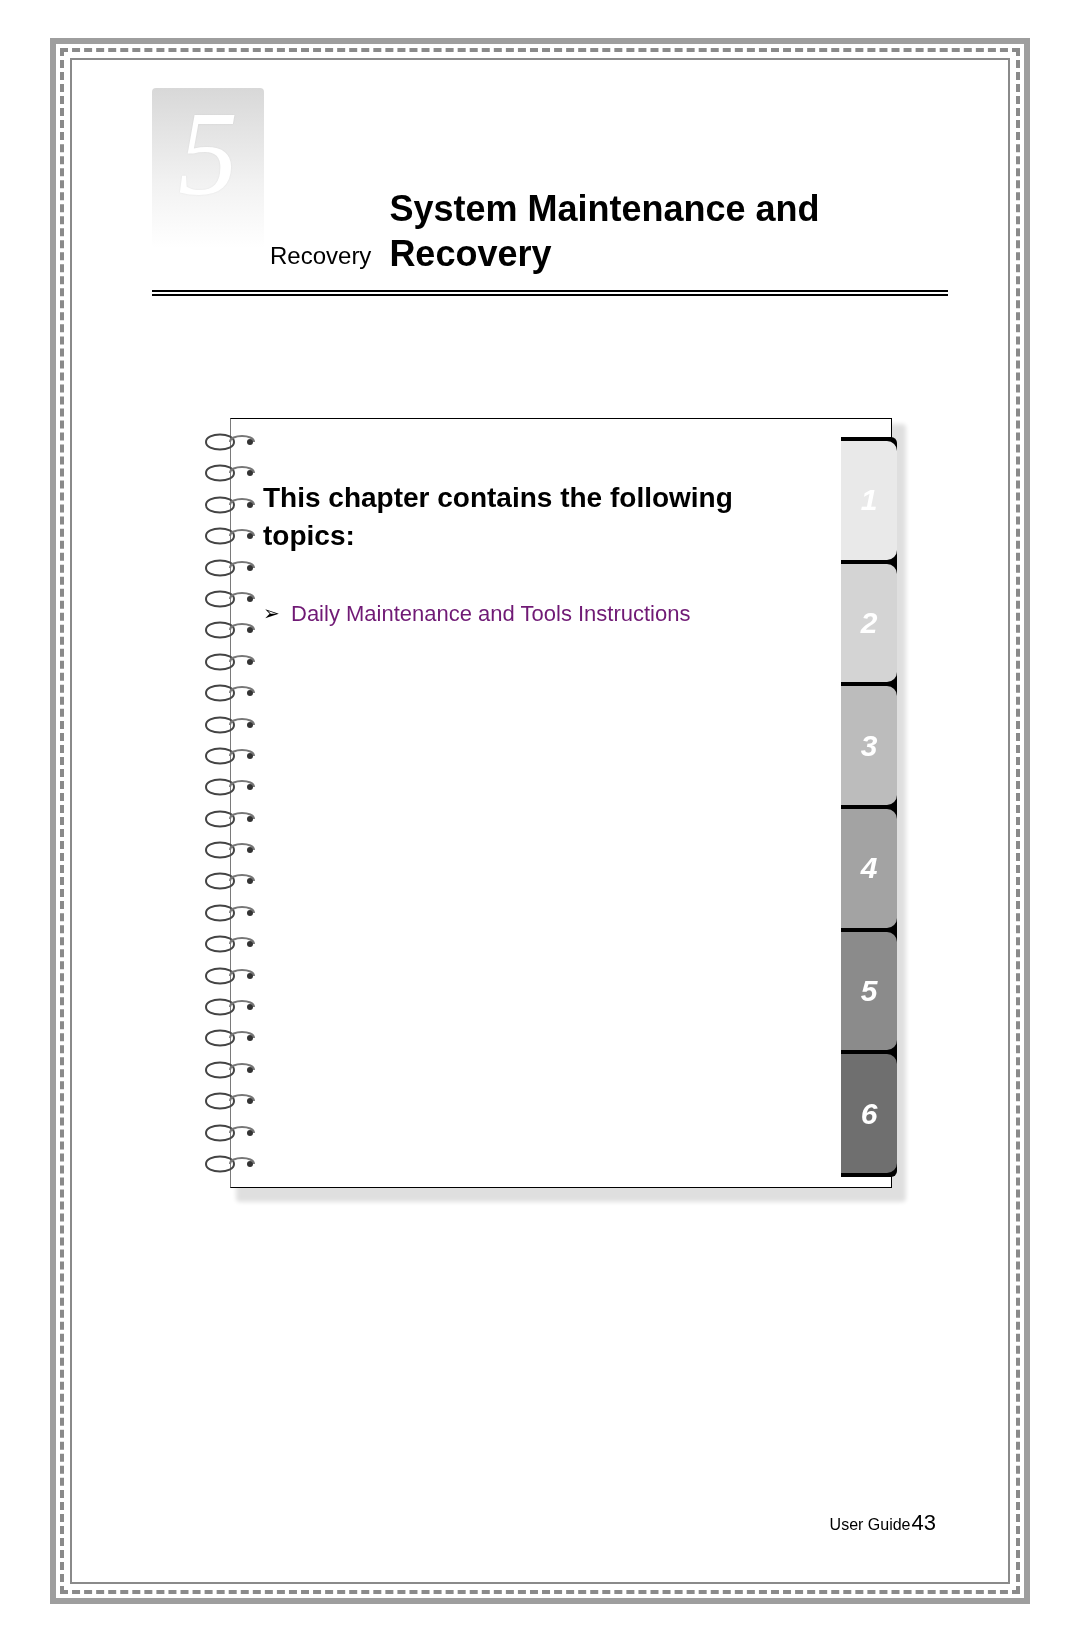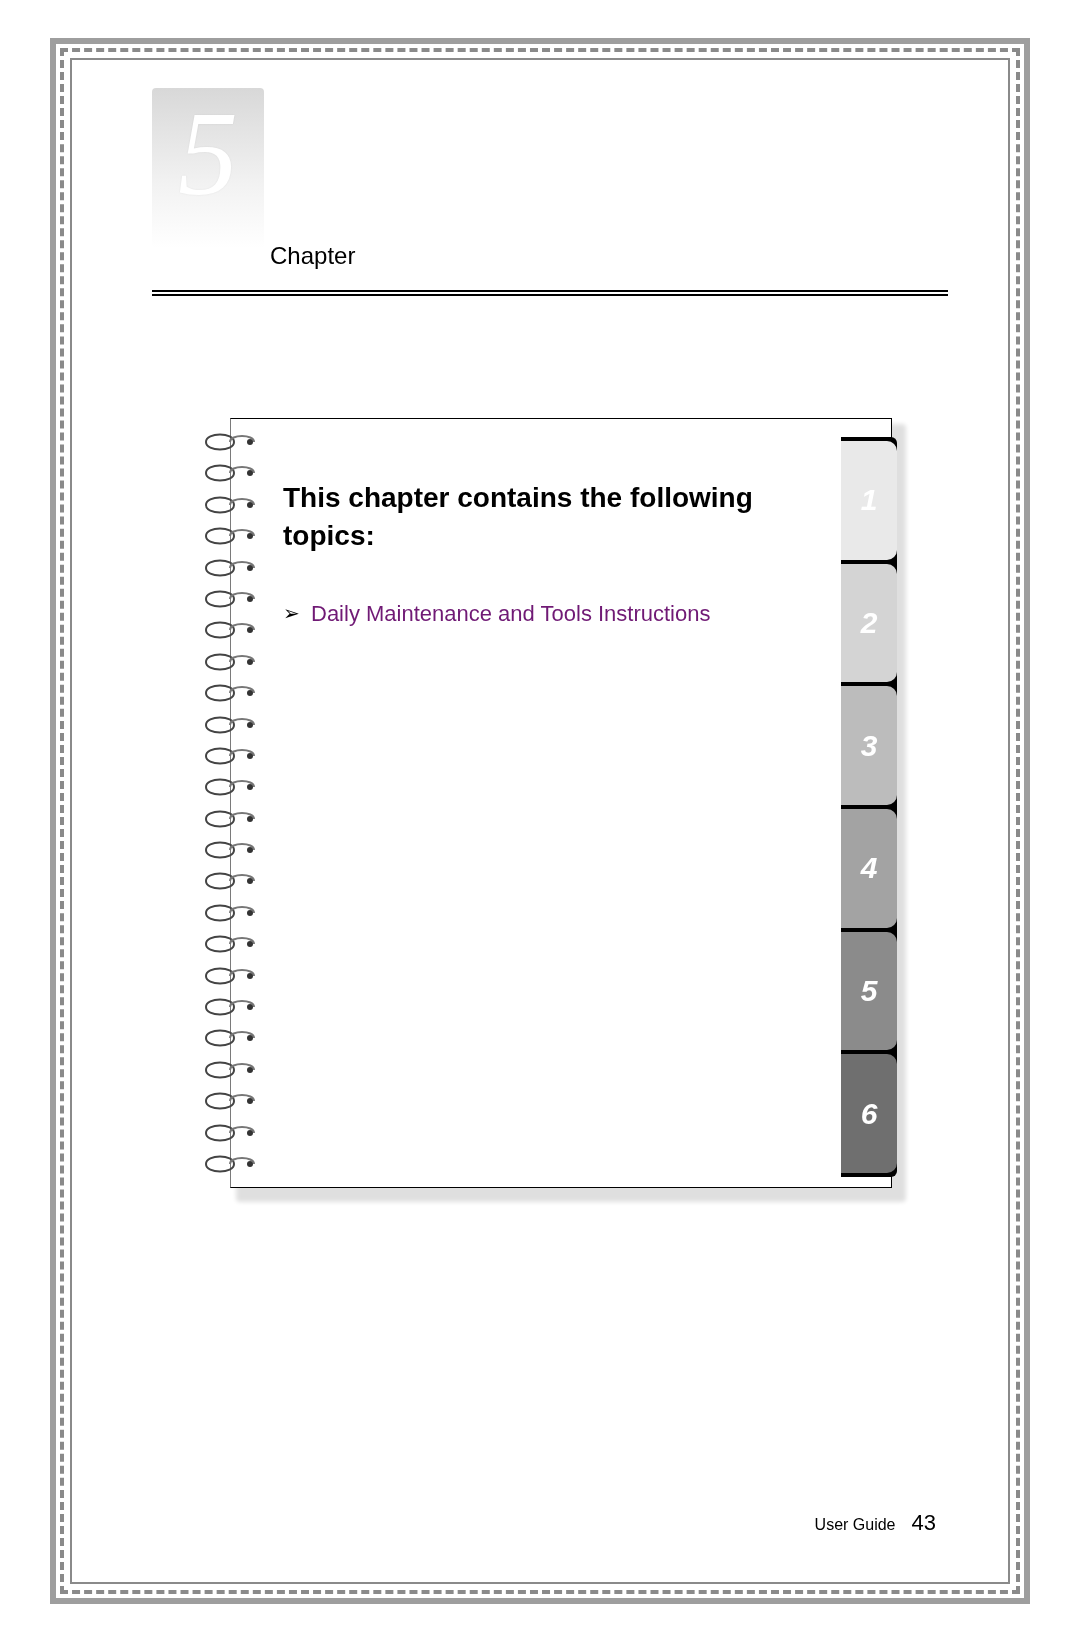--- a/index.html
+++ b/index.html
@@ -89,21 +89,21 @@
   }
   .note-page {
     position: absolute;
     top: 0; left: 48px; right: 0; bottom: 0;
     background: #fff;
     border: 1px solid #000;
     border-left: 1px solid #7a7a7a;
   }
   .note-content {
     position: absolute;
-    top: 60px; left: 52px; right: 116px;
+    top: 60px; left: 32px; right: 116px;
   }
   .note-heading {
     font-size: 28px;
     font-weight: bold;
     line-height: 1.35;
     margin-bottom: 46px;
   }
   .topic-list { list-style: none; }
   .topic-list li {
     font-size: 22px;
@@ -154,38 +154,39 @@
     color: #fff;
     font-family: Arial, sans-serif;
   }
 
   
   .footer {
     position: absolute;
     bottom: 46px; right: 72px;
     font-size: 18px;
     color: #000;
-    display: flex; align-items: baseline; gap: 16px;
+    display: flex; align-items: baseline; gap: 1px;
   }
   .footer .label { font-size: 16px; }
   .footer .pg { font-size: 22px; text-align: center; }
 
 </style>
 </head>
 <body>
 
 <div class="outer-frame">
   <div class="dash-frame">
     <div class="inner-line">
 
       <div class="chapter-head">
         <div class="chapter-badge">
           <span class="num">5</span>
         </div>
-        <div class="chapter-label">Chapter</div>
+        <div class="chapter-label">Recovery</div>
+        <div class="chapter-title">System Maintenance and Recovery</div>
       </div>
 
       <div class="notebook">
         <div class="note-shadow"></div>
         <div class="note-page">
 
           <div class="tabs">
 
           <div class="tab" style="background: rgb(233, 233, 233);">1</div>
               <div class="tab" style="background: rgb(212, 212, 212);">2</div>

